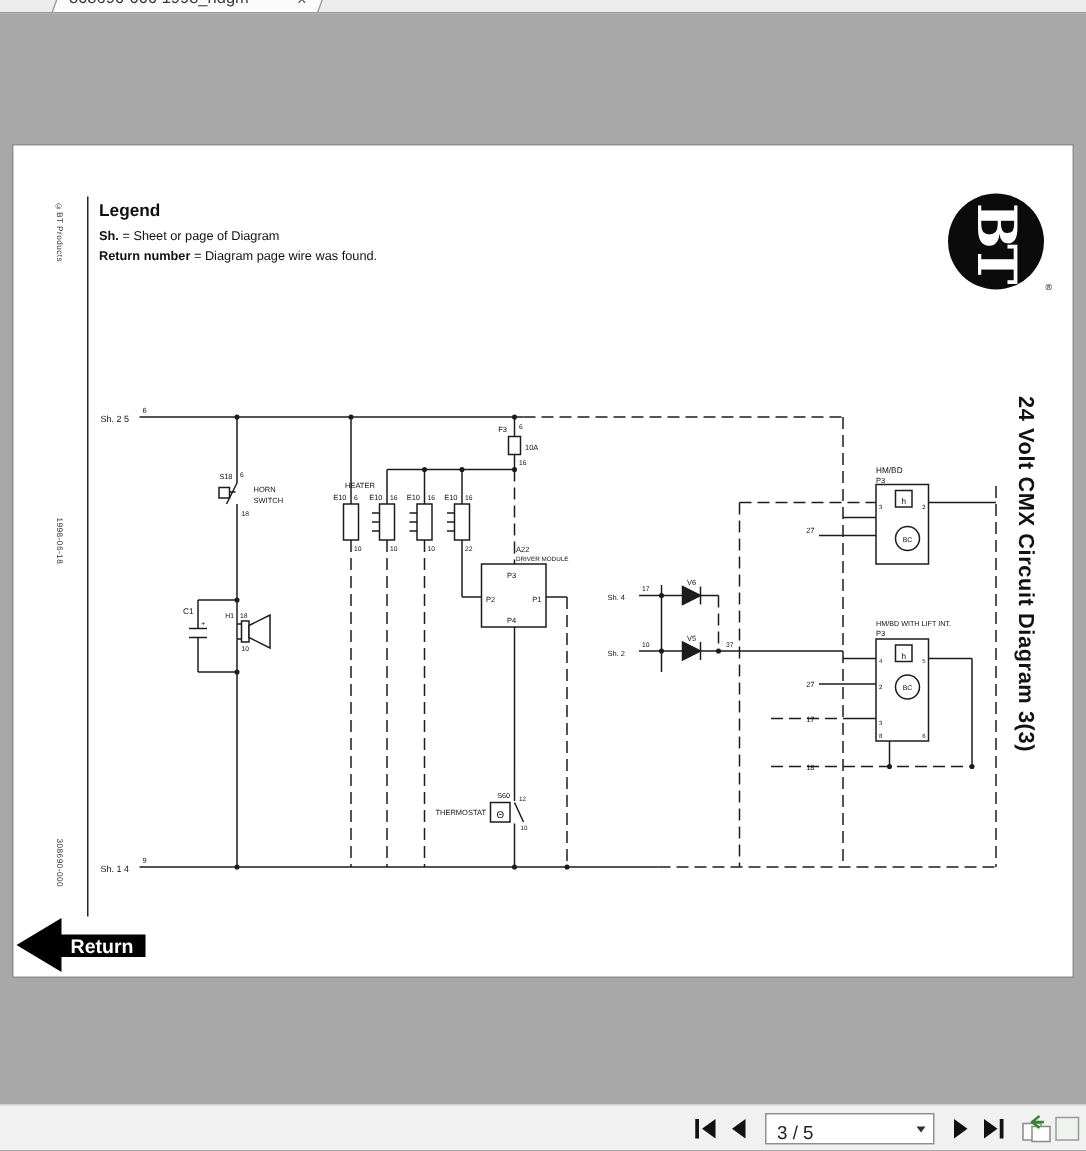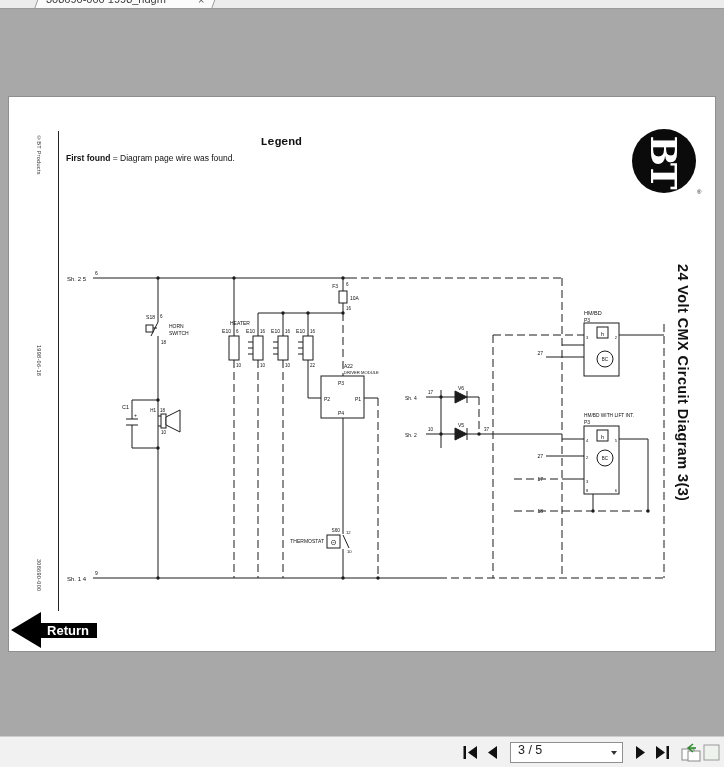--- a/index.html
+++ b/index.html
@@ -13,35 +13,35 @@
   .tab-title{position:absolute;left:46px;top:-7px;font-size:11px;color:#3c3c3c;white-space:nowrap;}
   .tab-close{position:absolute;left:198px;top:-6px;font-size:11px;color:#555;}
 
   
   .page{position:absolute;left:8px;top:96px;width:708px;height:556px;background:#fff;
         border:1px solid #8f8f8f;box-sizing:border-box;}
   .diagram-svg{position:absolute;left:0;top:0;}
   .margin-rule{position:absolute;left:49px;top:34px;width:1px;height:480px;background:#222;}
   .vtext{position:absolute;writing-mode:vertical-rl;font-size:5.5px;color:#333;letter-spacing:.3px;white-space:nowrap;}
   .legend{position:absolute;left:57px;top:38px;width:236px;color:#111;}
-  .legend h1{margin:0 0 4px 0;font-size:11.5px;text-align:right;font-weight:bold;font-family:Liberation Mono, monospace;}
+  .legend h1{margin:0 0 4px 0;font-size:11.5px;text-align:left;font-weight:bold;}
   .legend .ln{font-size:8.5px;line-height:12.5px;}
   .logo{position:absolute;left:623px;top:32px;width:64px;height:64px;background:#0b0b0b;border-radius:50%;}
   .logo .bt{position:absolute;left:0;top:0;width:64px;height:64px;display:flex;align-items:center;justify-content:center;
             color:#fff;font-family:"DejaVu Serif",serif;font-weight:bold;font-size:36px;transform:rotate(90deg);letter-spacing:-3px;}
   .logo-reg{position:absolute;left:688px;top:92px;font-size:6px;color:#111;}
   .vtitle{position:absolute;left:666px;top:167px;height:330px;writing-mode:vertical-rl;
           font-size:14.5px;font-weight:bold;color:#111;white-space:nowrap;letter-spacing:.4px;}
   .return-svg{position:absolute;left:0px;top:512px;}
 
   
   .toolbar{position:absolute;left:0;bottom:0;width:724px;height:30px;background:#f1f1f1;border-top:1px solid #cdcdcd;}
   .nav{position:absolute;left:460px;top:0;height:30px;display:flex;align-items:center;}
   .navbtn{width:22px;height:20px;display:flex;align-items:center;justify-content:center;background:transparent;border:0;padding:0;cursor:pointer;}
-  .pagebox{width:113px;height:21px;background:#fff;border:1px solid #8f8f8f;display:flex;align-items:flex-start;
+  .pagebox{width:113px;height:21px;background:#fff;border:1px solid #8f8f8f;display:flex;align-items:flex-end;
            font-size:12.5px;color:#222;padding-left:7px;box-sizing:border-box;position:relative;margin:0 6px;}
   .pagebox .caret{position:absolute;right:5px;top:8px;width:0;height:0;border-left:3.5px solid transparent;
                   border-right:3.5px solid transparent;border-top:4.5px solid #333;}
 </style>
 </head>
 <body>
 
 <div class="screen">
 
   <div class="tabstrip">
@@ -52,21 +52,22 @@
 
   <div class="page">
 
     <div class="margin-rule"></div>
     <span class="vtext" style="left:27px;top:38px;">©BT Products</span>
     <span class="vtext" style="left:27px;top:248px;">1998-06-18</span>
     <span class="vtext" style="left:27px;top:462px;">308690-000</span>
 
     <div class="legend">
       <h1>Legend</h1>
-      <div class="ln"><b>First found</b><span> = Diagram page wire was found.</span></div>
+      <div class="ln"><b>Sh.</b><span> = Sheet or page of Diagram</span></div>
+      <div class="ln"><b>Return number</b><span> = Diagram page wire was found.</span></div>
     </div>
 
     <div class="logo">
       <span class="bt">BT</span>
     </div>
     <span class="logo-reg">®</span>
 
     <div class="vtitle">24 Volt CMX Circuit Diagram 3(3)</div>
 
     <svg class="diagram-svg" width="708" height="556" viewBox="0 0 708 556" font-family="Liberation Sans, sans-serif" fill="#111">

